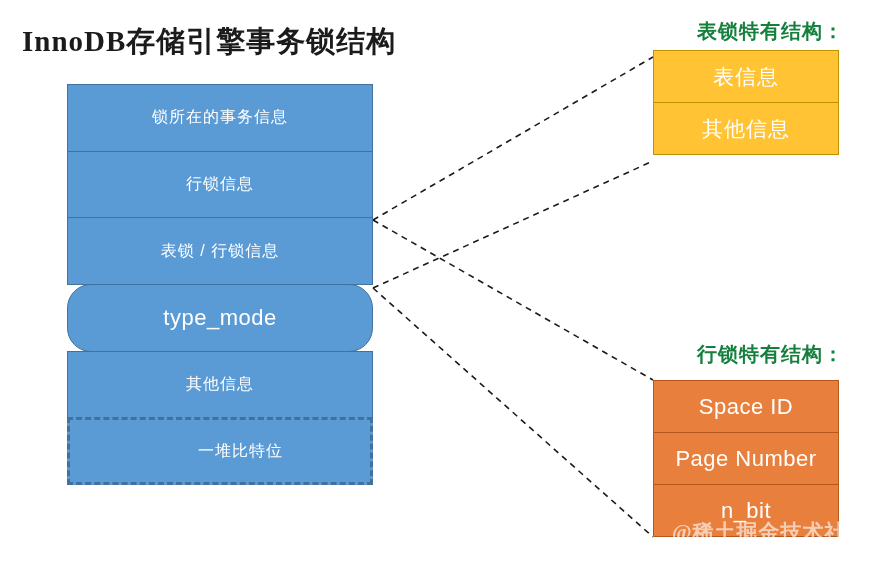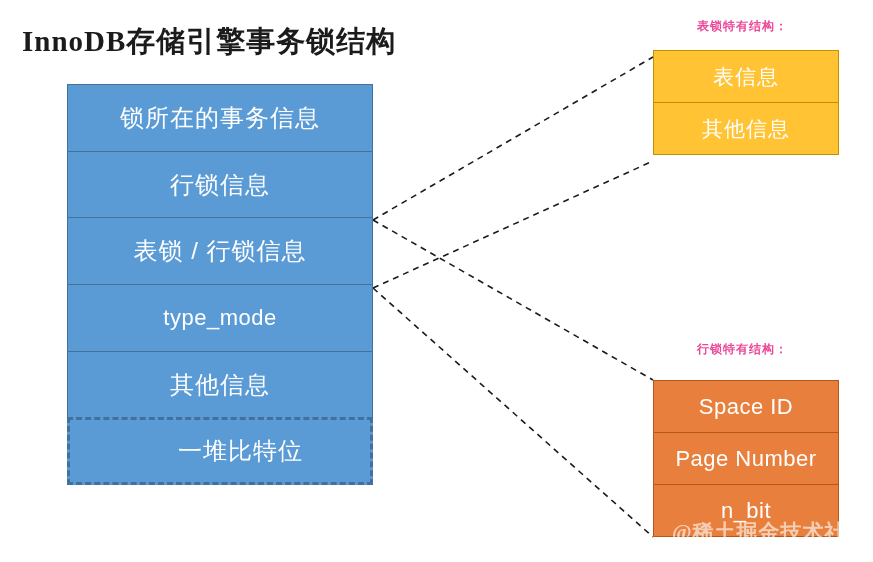--- a/index.html
+++ b/index.html
@@ -63,40 +63,41 @@
     left: 67px;
     top: 84px;
     width: 306px;
     height: 406px;
   }
   #main-stack .row {
     background: #5b9bd5;
     border: 1px solid #41719c;
     margin-bottom: -1px;
     height: 67.7px;
-    font-size: 24px;
+    font-size: 16px;
     letter-spacing: 1px;
   }
   #main-stack .row.latin {
     font-size: 22px;
     letter-spacing: 0.5px;
+    border-radius: 24px;
   }
   #main-stack .row.dashed {
     border: 3px dashed #41719c;
     margin-bottom: 0;
     padding-left: 41px;
   }
 
   
   .side-caption {
     position: absolute;
     font-family: "Liberation Serif", "DejaVu Serif", serif;
-    font-size: 12px;
+    font-size: 20px;
     font-weight: 700;
-    color: #ec4899;
+    color: #15803d;
     letter-spacing: 1px;
     white-space: nowrap;
   }
   #table-lock-caption { left: 697px; top: 18px; }
   #row-lock-caption   { left: 697px; top: 341px; }
 
   
   #table-lock-stack {
     left: 653px;
     top: 50px;

